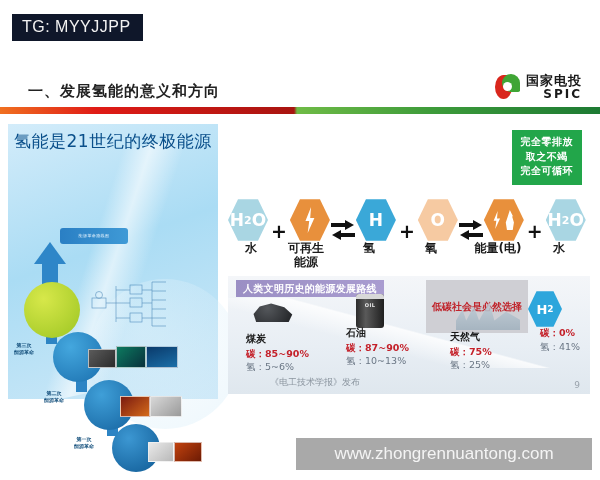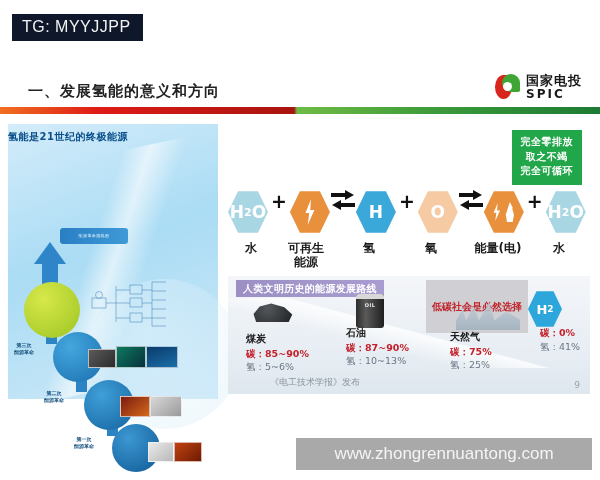--- a/index.html
+++ b/index.html
@@ -19,31 +19,31 @@
 
   
   .logo{position:absolute;right:18px;top:14px;display:flex;align-items:center;gap:5px;}
   .logo-mark{width:26px;height:26px;position:relative;}
   .logo-mark .lm-r{position:absolute;left:0;top:1px;width:17px;height:24px;
       background:#d9261c;border-radius:50% 10% 50% 50%;}
   .logo-mark .lm-g{position:absolute;left:7px;top:0px;width:18px;height:18px;
       background:#3fa535;border-radius:50% 50% 10% 50%;}
   .logo-mark .lm-hole{position:absolute;left:8px;top:8px;width:9px;height:9px;
       background:#fff;border-radius:50%;}
-  .logo-txt{line-height:1;}
+  .logo-txt{line-height:1;text-align:right;}
   .logo-cn{font-size:13px;font-weight:bold;color:#1a1a1a;letter-spacing:1px;}
   .logo-en{font-size:12px;font-weight:bold;color:#1a1a1a;letter-spacing:2px;margin-top:1px;}
 
   .divider{position:absolute;left:0;top:47px;width:600px;height:7px;
     background:linear-gradient(90deg,#f07020 0%,#e01b16 16%,#a81410 49%,#6fbb46 49.5%,#3d9b3a 72%,#1d7a33 100%);}
 
   
   .panel{position:absolute;left:8px;top:64px;width:210px;height:275px;
          background:linear-gradient(160deg,#d3ecfa 0%,#aadcf4 45%,#cfe9f8 100%);}
-  .panel-head{position:absolute;left:8px;top:70px;font-size:10px;font-weight:bold;
+  .panel-head{position:absolute;left:14px;top:70px;font-size:17px;font-weight:normal;
               color:#0a4f8a;letter-spacing:.5px;z-index:4;}
   .panel-chip{position:absolute;left:52px;top:104px;width:68px;height:16px;
         background:linear-gradient(90deg,#2a7fc4,#3f9ad6);border-radius:3px;}
   .panel-chip span{display:block;font-size:4px;color:#eaf6ff;text-align:center;
         line-height:16px;letter-spacing:.4px;}
   .globe{position:absolute;right:-22px;bottom:-30px;width:150px;height:150px;
         border-radius:50%;background:radial-gradient(circle at 35% 30%,#ffffff88,#bfe3f688);
         opacity:.55;}
   .swoosh{position:absolute;left:-10px;top:30px;width:240px;height:230px;
         background:linear-gradient(120deg,transparent 40%,#ffffff99 48%,transparent 58%);
@@ -85,21 +85,21 @@
 
   .diagram{position:absolute;left:82px;top:152px;width:98px;height:56px;opacity:.75;}
 
   
   .green-badge{position:absolute;right:18px;top:70px;background:#22a64a;color:#fff;
         font-size:10px;font-weight:bold;line-height:1.45;text-align:center;
         padding:5px 9px 6px;letter-spacing:.5px;}
 
   
   .rxn{position:absolute;left:228px;top:130px;width:362px;height:52px;
-       display:flex;align-items:flex-start;}
+       display:flex;align-items:flex-end;}
   .hex{width:40px;height:44px;display:flex;align-items:center;justify-content:center;
        clip-path:polygon(25% 3%,75% 3%,100% 50%,75% 97%,25% 97%,0% 50%);
        color:#fff;font-size:17px;font-weight:bold;flex:none;position:relative;}
   .hex sub{font-size:11px;vertical-align:-2px;}
   .hex-h2o{background:#a9d6e3;}
   .hex-h{background:#3aa8d8;}
   .hex-o{background:#f6caa2;}
   .hex-orange{background:#e8903c;}
   .plus{font-size:19px;font-weight:bold;color:#111;margin:0 3px;flex:none;}
   .eq{flex:none;margin:0 1px;width:24px;height:22px;position:relative;}

